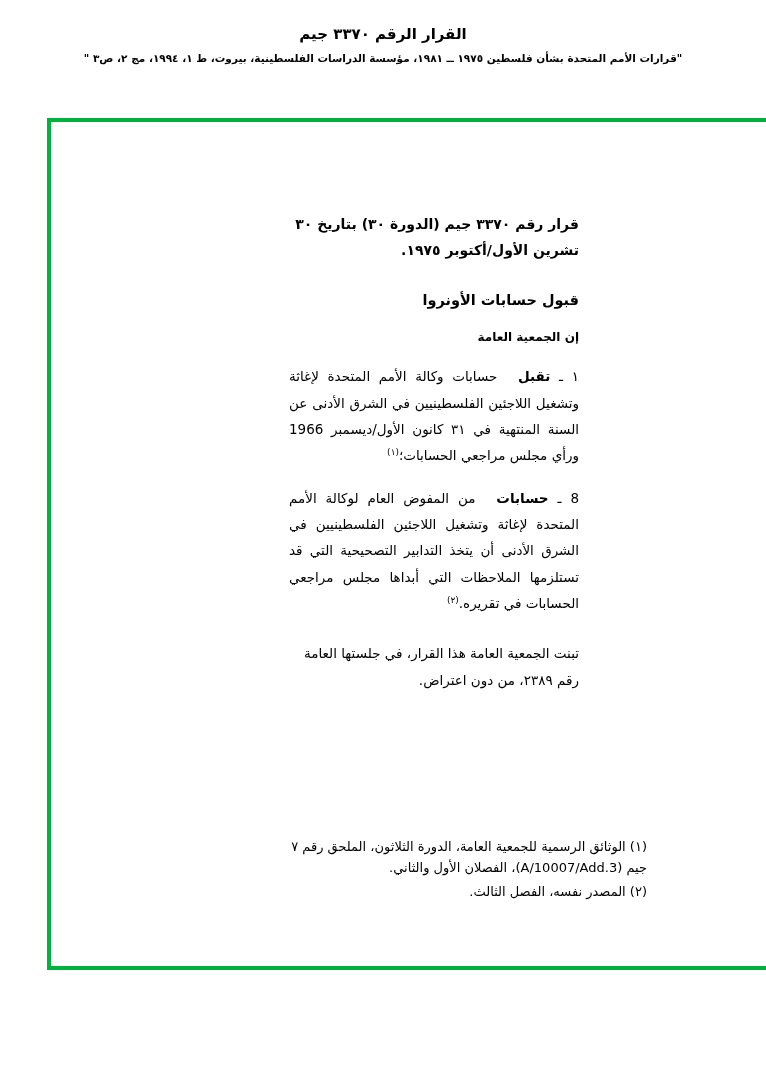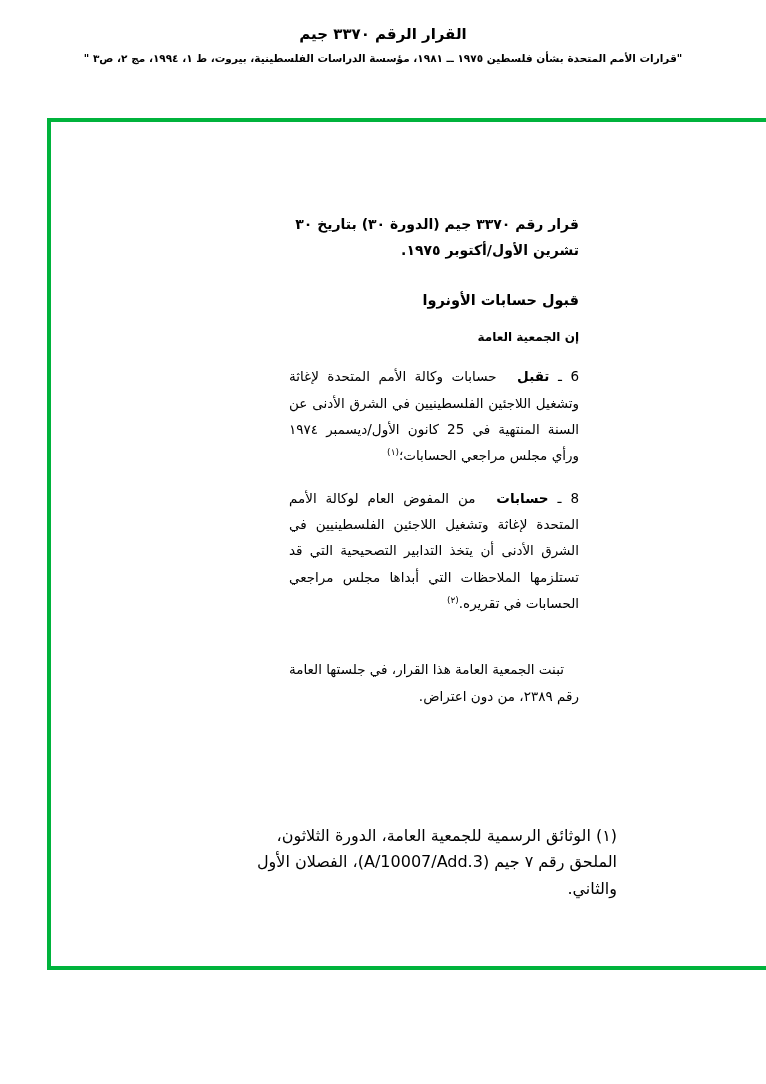--- a/index.html
+++ b/index.html
@@ -79,31 +79,31 @@
   .para {
     margin-bottom: 16px;
     text-align: justify;
     text-align-last: right;
   }
   .para .lead {
     font-weight: bold;
     margin-left: 12px;
   }
   .closing {
-    margin-top: 40px;
-    text-align: left;
+    margin-top: 24px;
+    text-align: right;
     line-height: 1.95;
     font-size: 13.5px;
   }
   .footnotes {
     position: absolute;
     bottom: 62px;
-    right: 162px;
+    right: 132px;
     width: 380px;
-    font-size: 16px;
+    font-size: 13px;
     line-height: 1.65;
     text-align: right;
   }
   .footnotes .fn {
     margin-bottom: 2px;
   }
   sup {
     font-size: 9px;
     vertical-align: super;
   }
@@ -122,30 +122,31 @@
 
     <div class="content">
 
       <div class="res-heading">قرار رقم ٣٣٧٠ جيم (الدورة ٣٠) بتاريخ ٣٠ تشرين الأول/أكتوبر ١٩٧٥.</div>
 
       <div class="res-subject">قبول حسابات الأونروا</div>
 
       <div class="res-organ">إن الجمعية العامة</div>
 
       <div class="para">
-        <span>6 ـ </span><span class="lead">تقبل</span><span> حسابات وكالة الأمم المتحدة لإغاثة وتشغيل اللاجئين الفلسطينيين في الشرق الأدنى عن السنة المنتهية في 25 كانون الأول/ديسمبر ١٩٧٤ ورأي مجلس مراجعي الحسابات؛</span><sup>(١)</sup>
+        <span>١ ـ </span><span class="lead">تقبل</span><span> حسابات وكالة الأمم المتحدة لإغاثة وتشغيل اللاجئين الفلسطينيين في الشرق الأدنى عن السنة المنتهية في ٣١ كانون الأول/ديسمبر 1966 ورأي مجلس مراجعي الحسابات؛</span><sup>(١)</sup>
       </div>
 
       <div class="para">
         <span>8 ـ </span><span class="lead">حسابات</span><span> من المفوض العام لوكالة الأمم المتحدة لإغاثة وتشغيل اللاجئين الفلسطينيين في الشرق الأدنى أن يتخذ التدابير التصحيحية التي قد تستلزمها الملاحظات التي أبداها مجلس مراجعي الحسابات في تقريره.</span><sup>(٢)</sup>
       </div>
 
       <div class="closing">تبنت الجمعية العامة هذا القرار، في جلستها العامة رقم ٢٣٨٩، من دون اعتراض.</div>
 
     </div>
 
     <div class="footnotes">
       <div class="fn">(١) الوثائق الرسمية للجمعية العامة، الدورة الثلاثون، الملحق رقم ٧ جيم (A/10007/Add.3)، الفصلان الأول والثاني.</div>
+      <div class="fn">(٢) المصدر نفسه، الفصل الثالث.</div>
     </div>
 
   </div>
 
 </div>
 
 </body></html>

